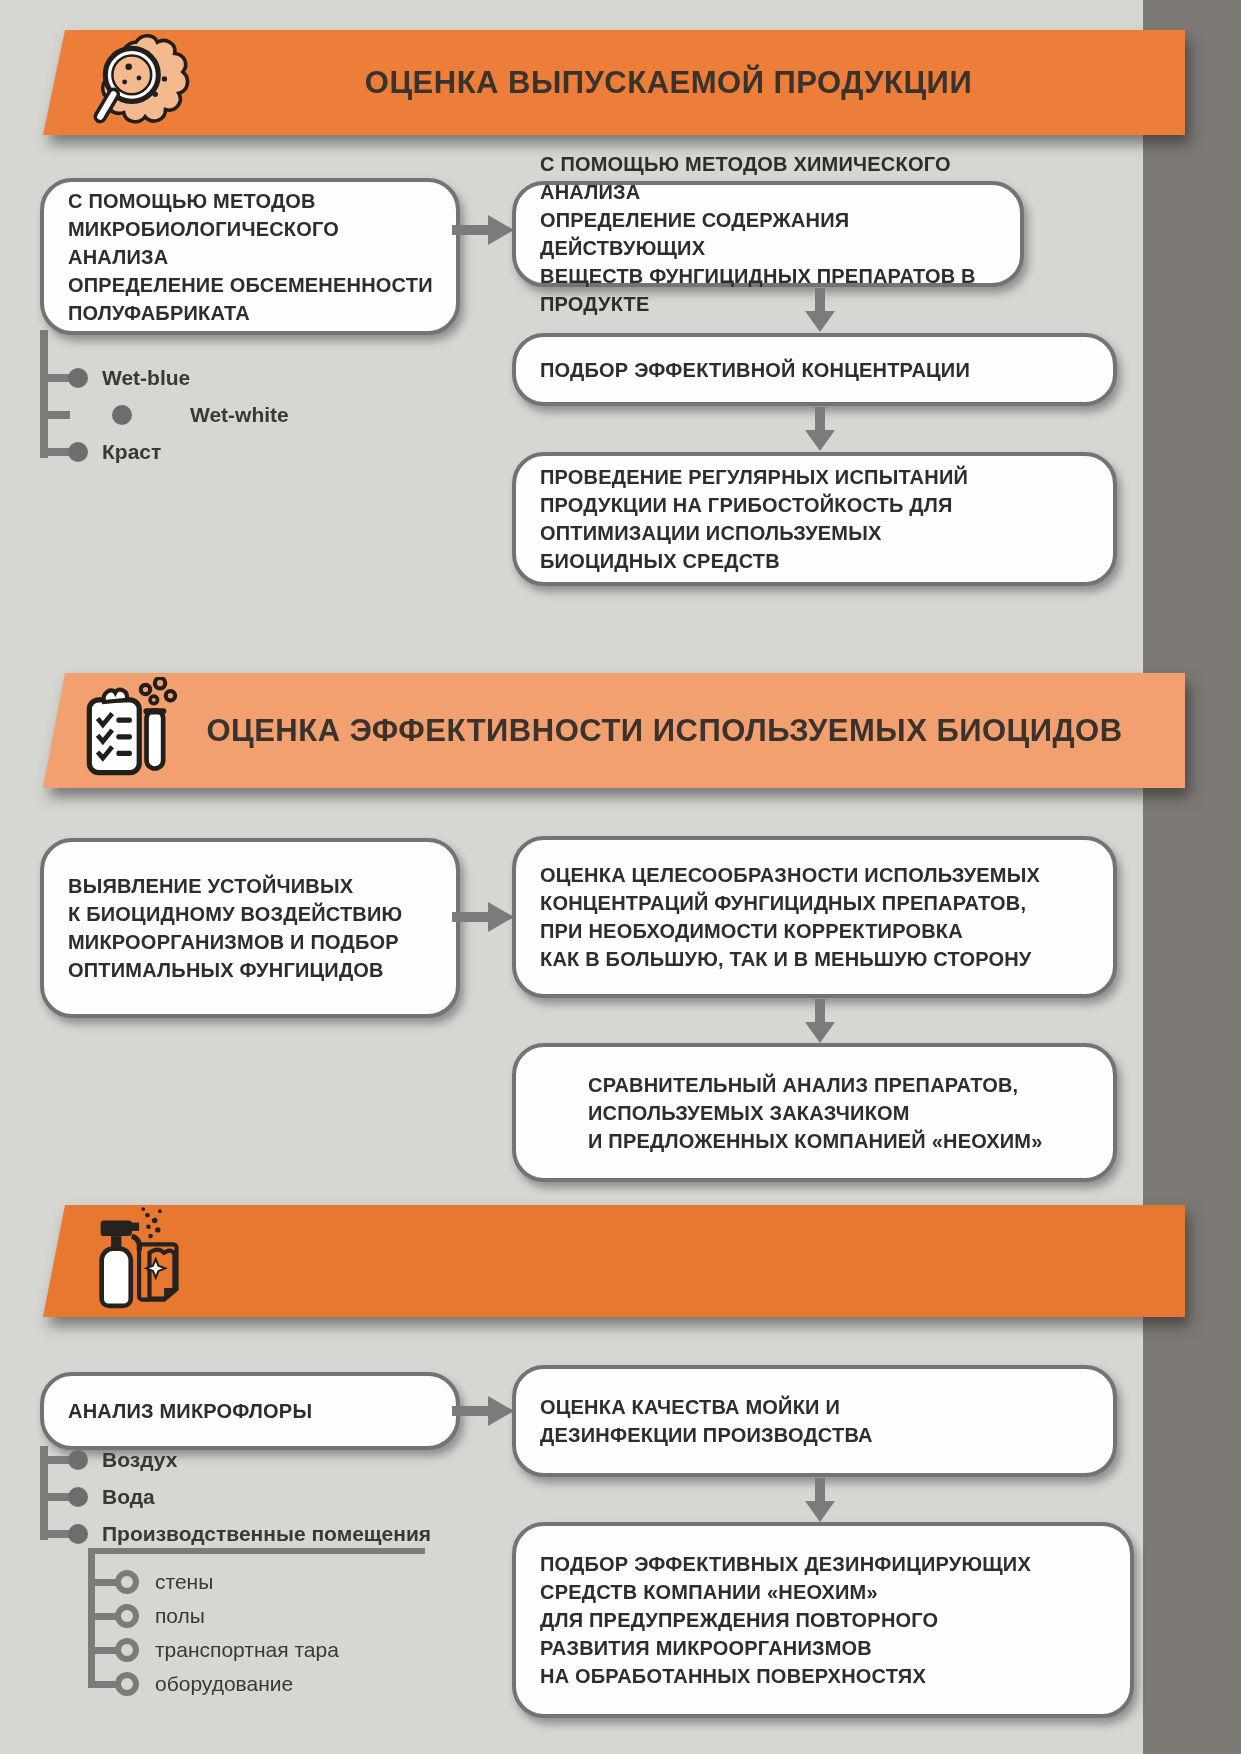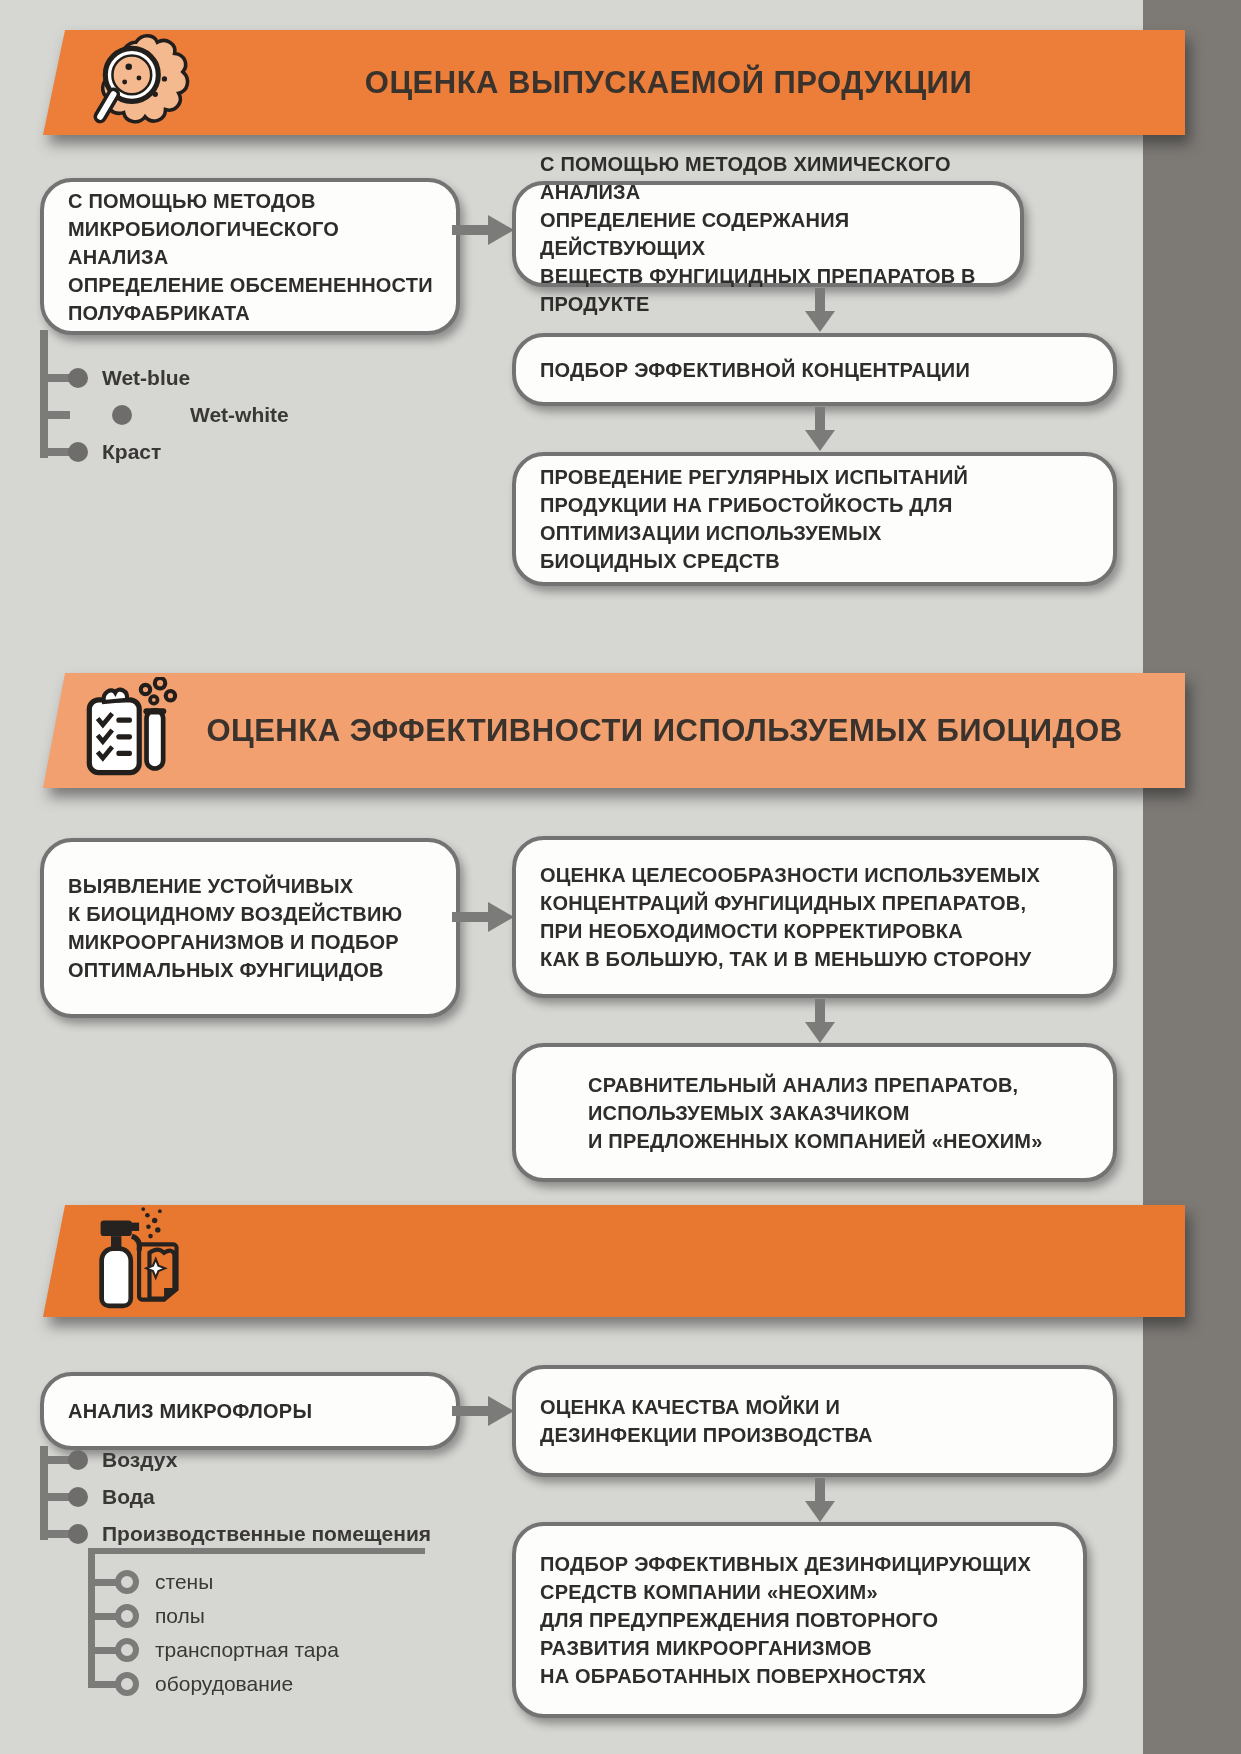--- a/index.html
+++ b/index.html
@@ -220,21 +220,21 @@
 <div class="abs node" style="left:512px;top:1365px;width:605px;height:112px;">
   <div class="node-text">ОЦЕНКА КАЧЕСТВА МОЙКИ И
 ДЕЗИНФЕКЦИИ ПРОИЗВОДСТВА</div>
 </div>
 
 <svg class="abs" style="left:802px;top:1478px;" width="36" height="44" viewBox="0 0 36 44">
   <rect class="arr" x="13" y="0" width="10" height="25"></rect>
     <polygon class="arr" points="3,23 33,23 18,44"></polygon>
 </svg>
 
-<div class="abs node" style="left:512px;top:1522px;width:575px;height:196px;">
+<div class="abs node" style="left:512px;top:1522px;width:622px;height:196px;">
   <div class="node-text">ПОДБОР ЭФФЕКТИВНЫХ ДЕЗИНФИЦИРУЮЩИХ
 СРЕДСТВ КОМПАНИИ «НЕОХИМ»
 ДЛЯ ПРЕДУПРЕЖДЕНИЯ ПОВТОРНОГО
 РАЗВИТИЯ МИКРООРГАНИЗМОВ
 НА ОБРАБОТАННЫХ ПОВЕРХНОСТЯХ</div>
 </div>
 
 <div class="abs spine" style="left:40px;top:1446px;width:8px;height:94px;"></div>
 <div class="abs dot-item" style="left:48px;top:1448px;">
   <span class="stub"></span>

